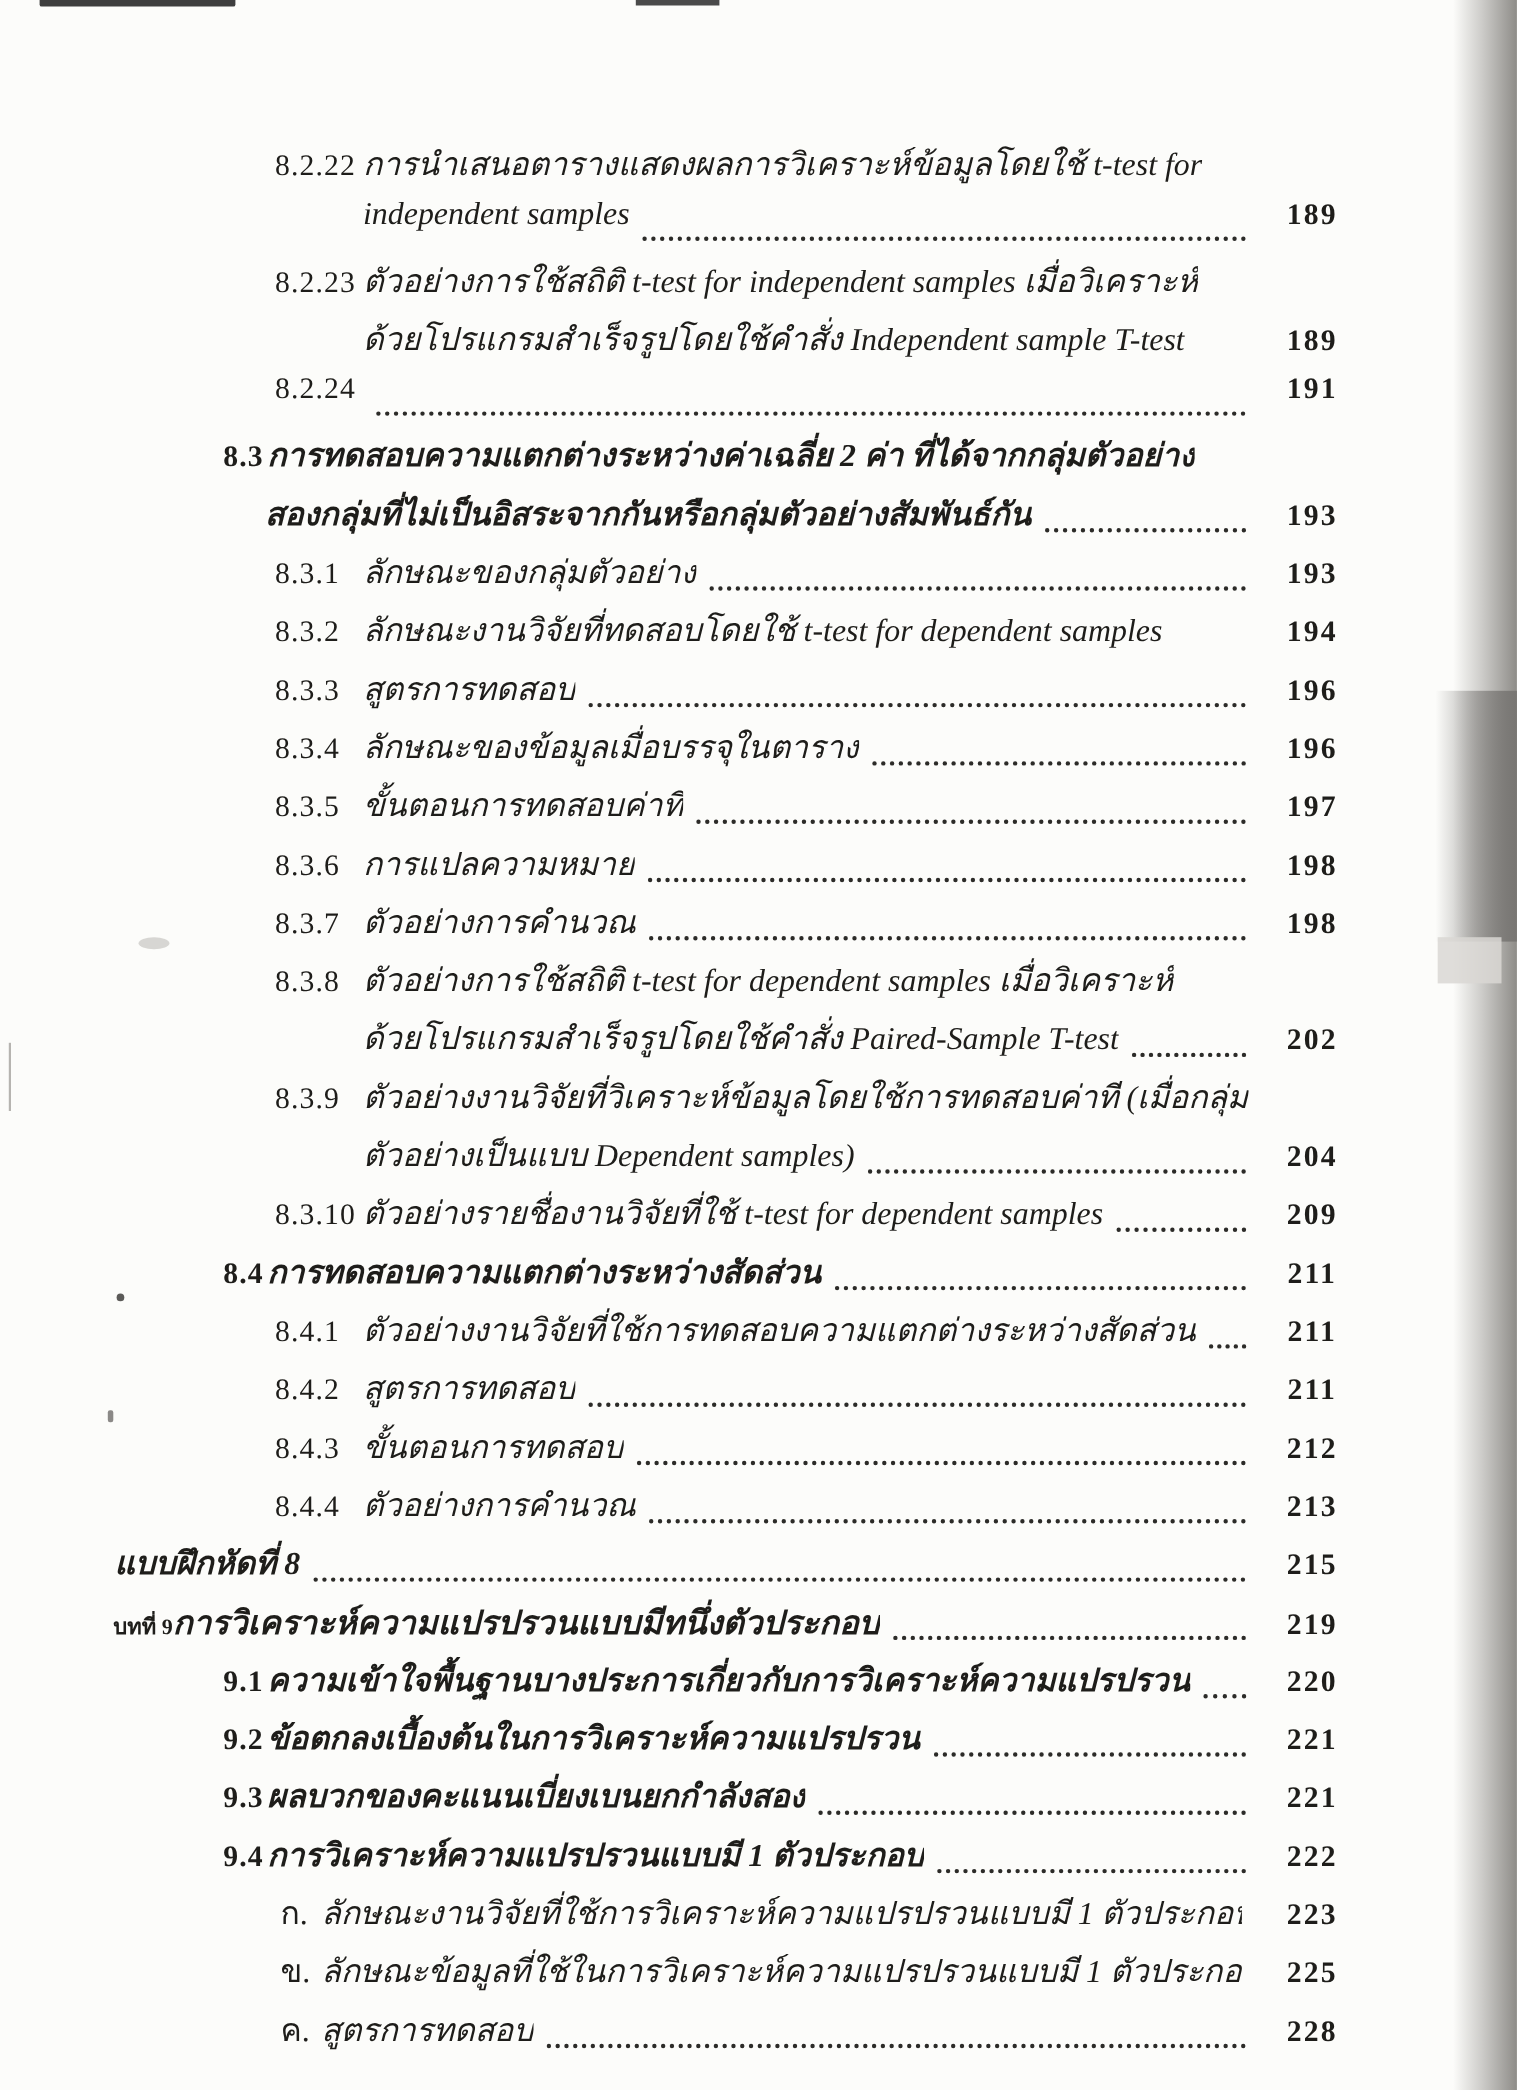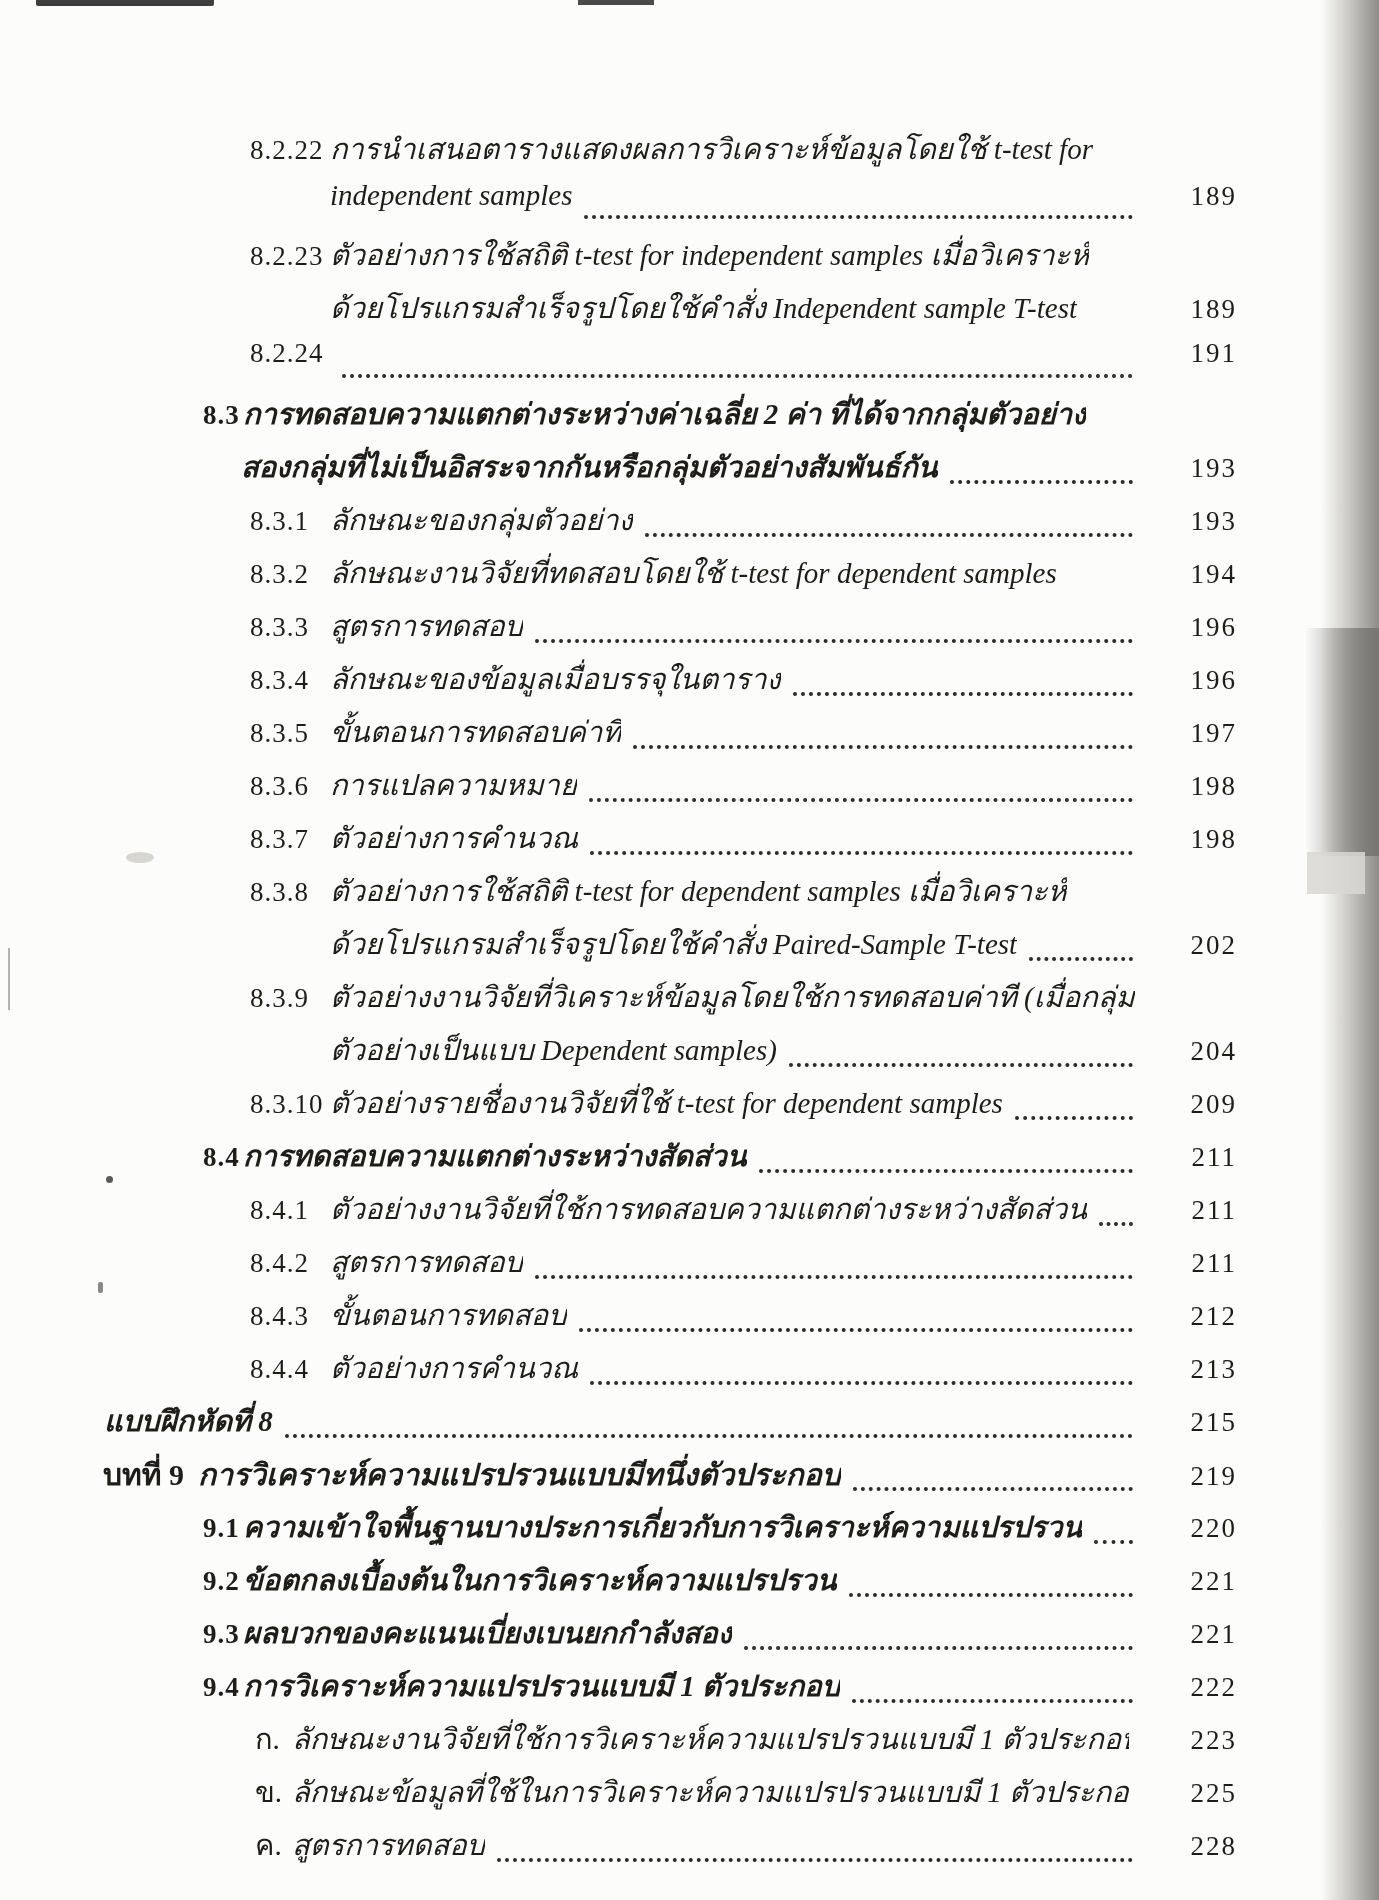--- a/index.html
+++ b/index.html
@@ -23,26 +23,26 @@
   .row .num  { flex:0 0 auto; font-size:27px; letter-spacing:1px; }
   .row .txt  { flex:0 1 auto; min-width:0; overflow:hidden;font-style:italic; }
   .row .leader {
     flex:1 1 20px; min-width:0;
     align-self:flex-end;
     border-bottom:4px dotted #2c2b28;
     margin:0 16px 13px 12px;
   }
   .row .spacer { flex:1 1 20px; min-width:0; }
   .row .pg {
-    flex:0 0 auto; width:88px; text-align:right;
-    font-size:27px; letter-spacing:2px; font-weight:400; font-style:normal;
+    flex:0 0 auto; width:88px; text-align:center;
+    font-size:27px; letter-spacing:2px; font-weight:700; font-style:normal;
   }
   
   .row.chapter      { padding-left:103px; font-weight:700; font-size:30px; }
-  .row.chapter .num { width:auto; margin-right:14px; font-size:30px; letter-spacing:0;text-align:right; }
+  .row.chapter .num { width:auto; margin-right:0; font-size:20px; letter-spacing:0;text-align:right; }
   .row.section      { padding-left:203px; font-weight:700; }
   .row.section .num { width:40px; }
   .row.section-cont { padding-left:241px; font-weight:700; }
   .row.sub          { padding-left:250px; font-weight:500; }
   .row.sub .num     { width:80px; }
   .row.sub-cont     { padding-left:330px; font-weight:500; }
   .row.letter       { padding-left:255px; font-weight:500; }
   .row.letter .num  { width:37px; font-size:29px; letter-spacing:0; }
   .row.exercise     { padding-left:104px; font-weight:700; font-style:italic; }
   

